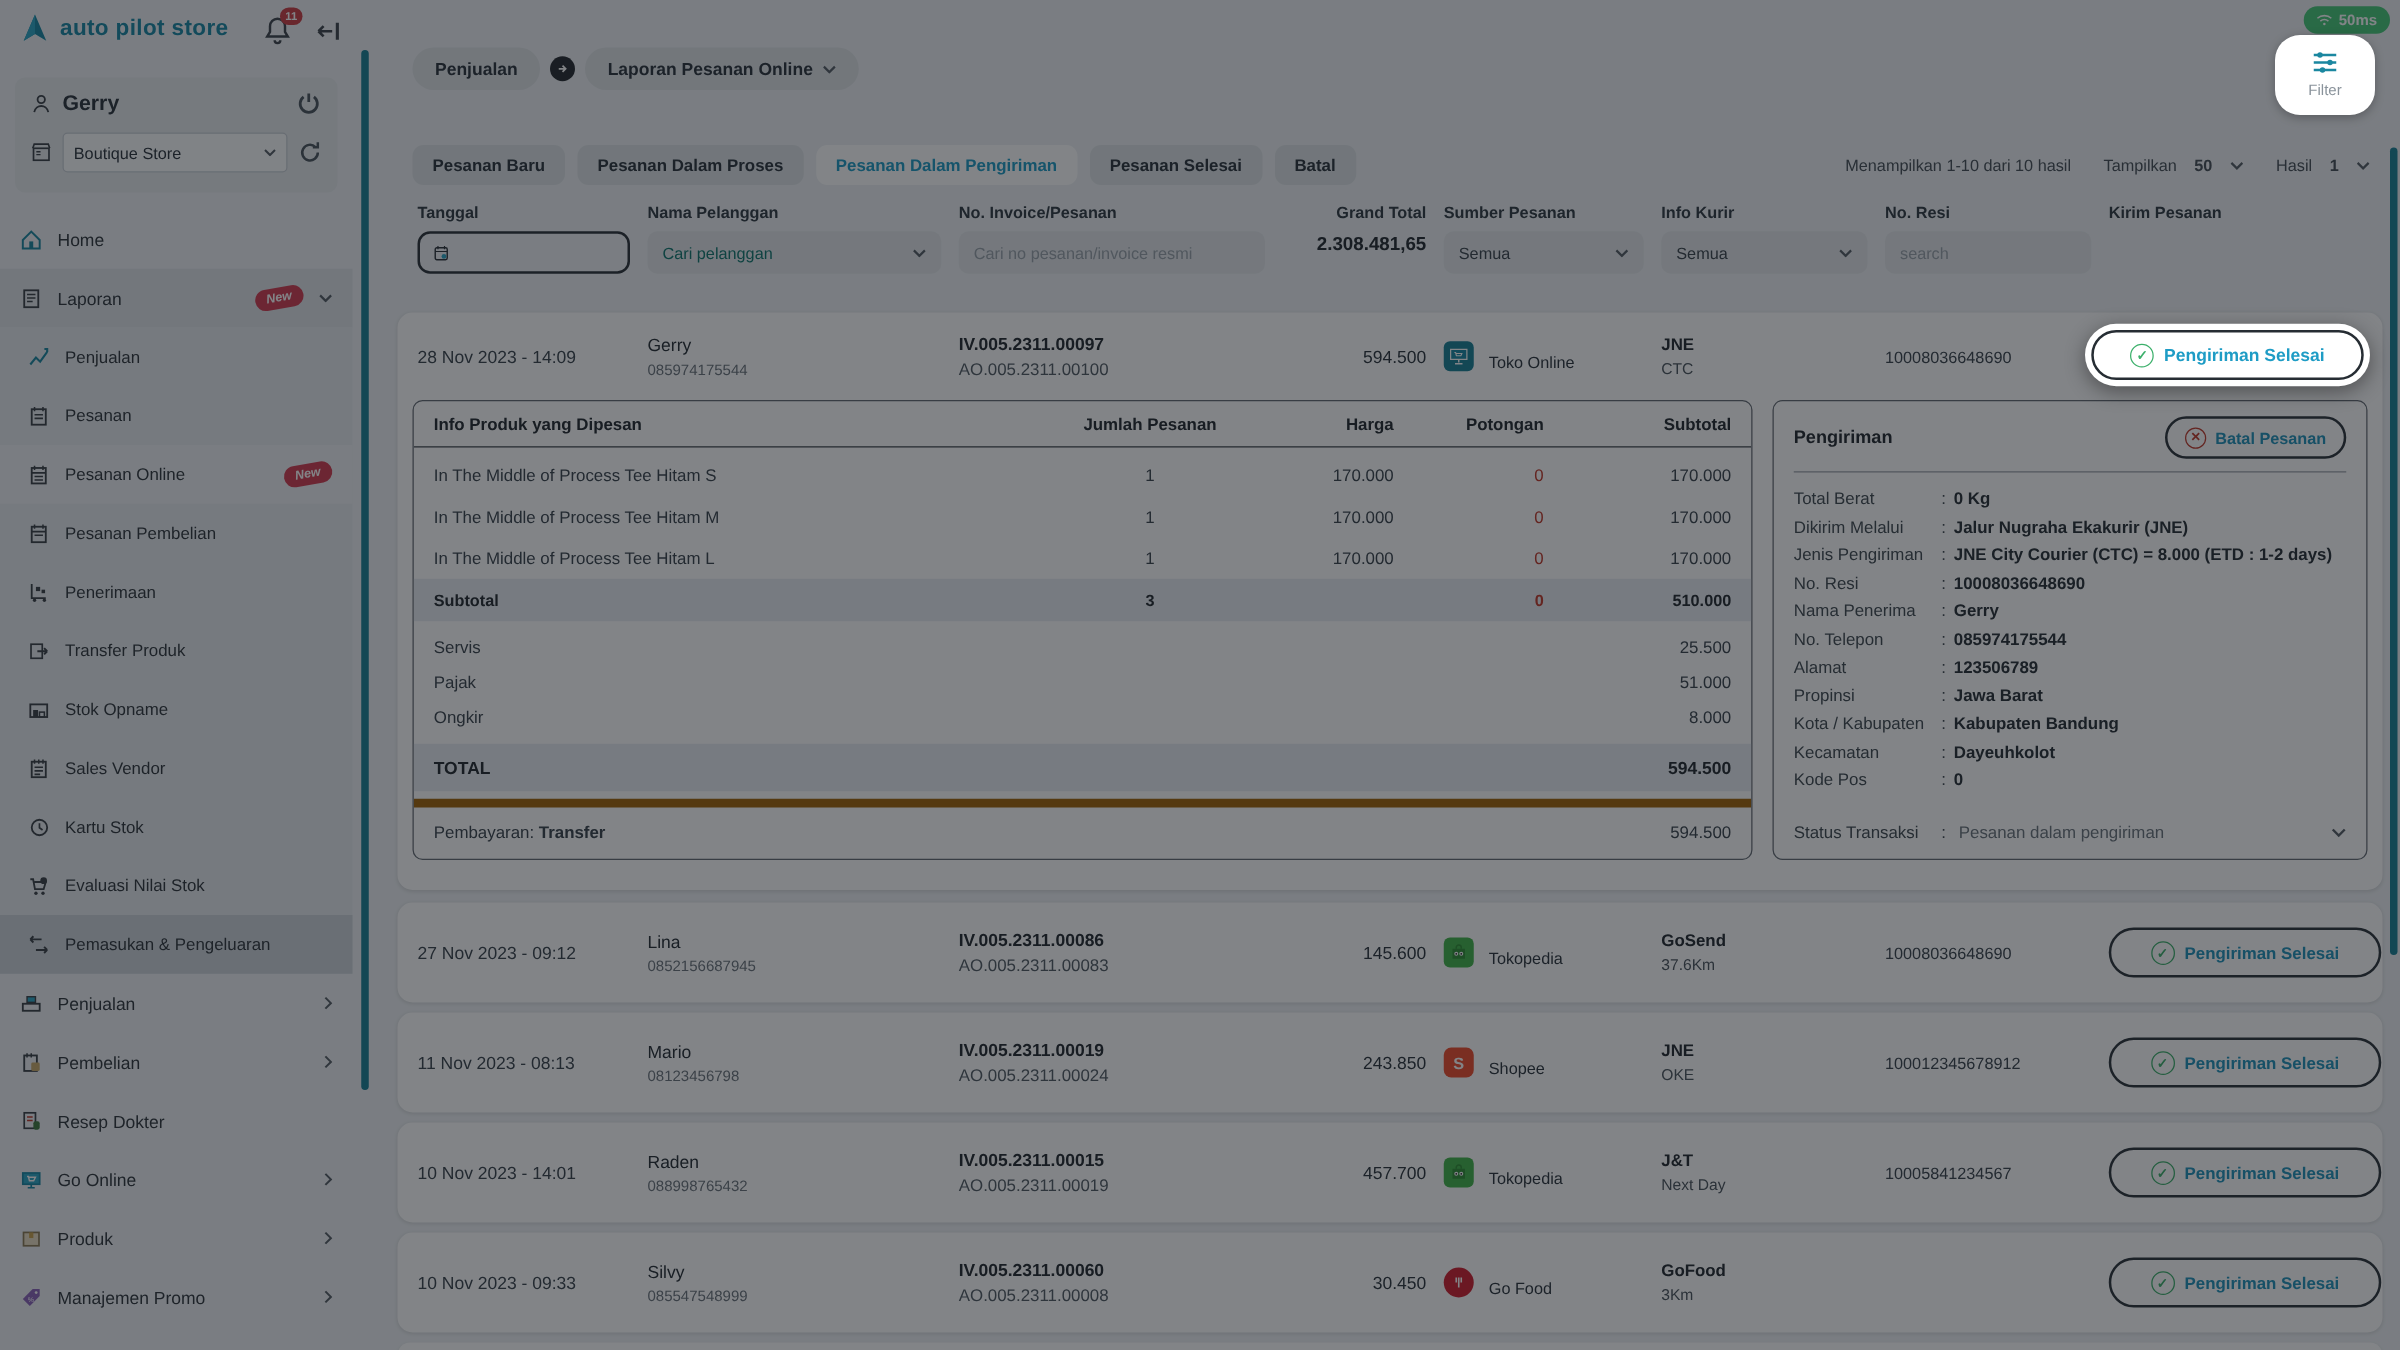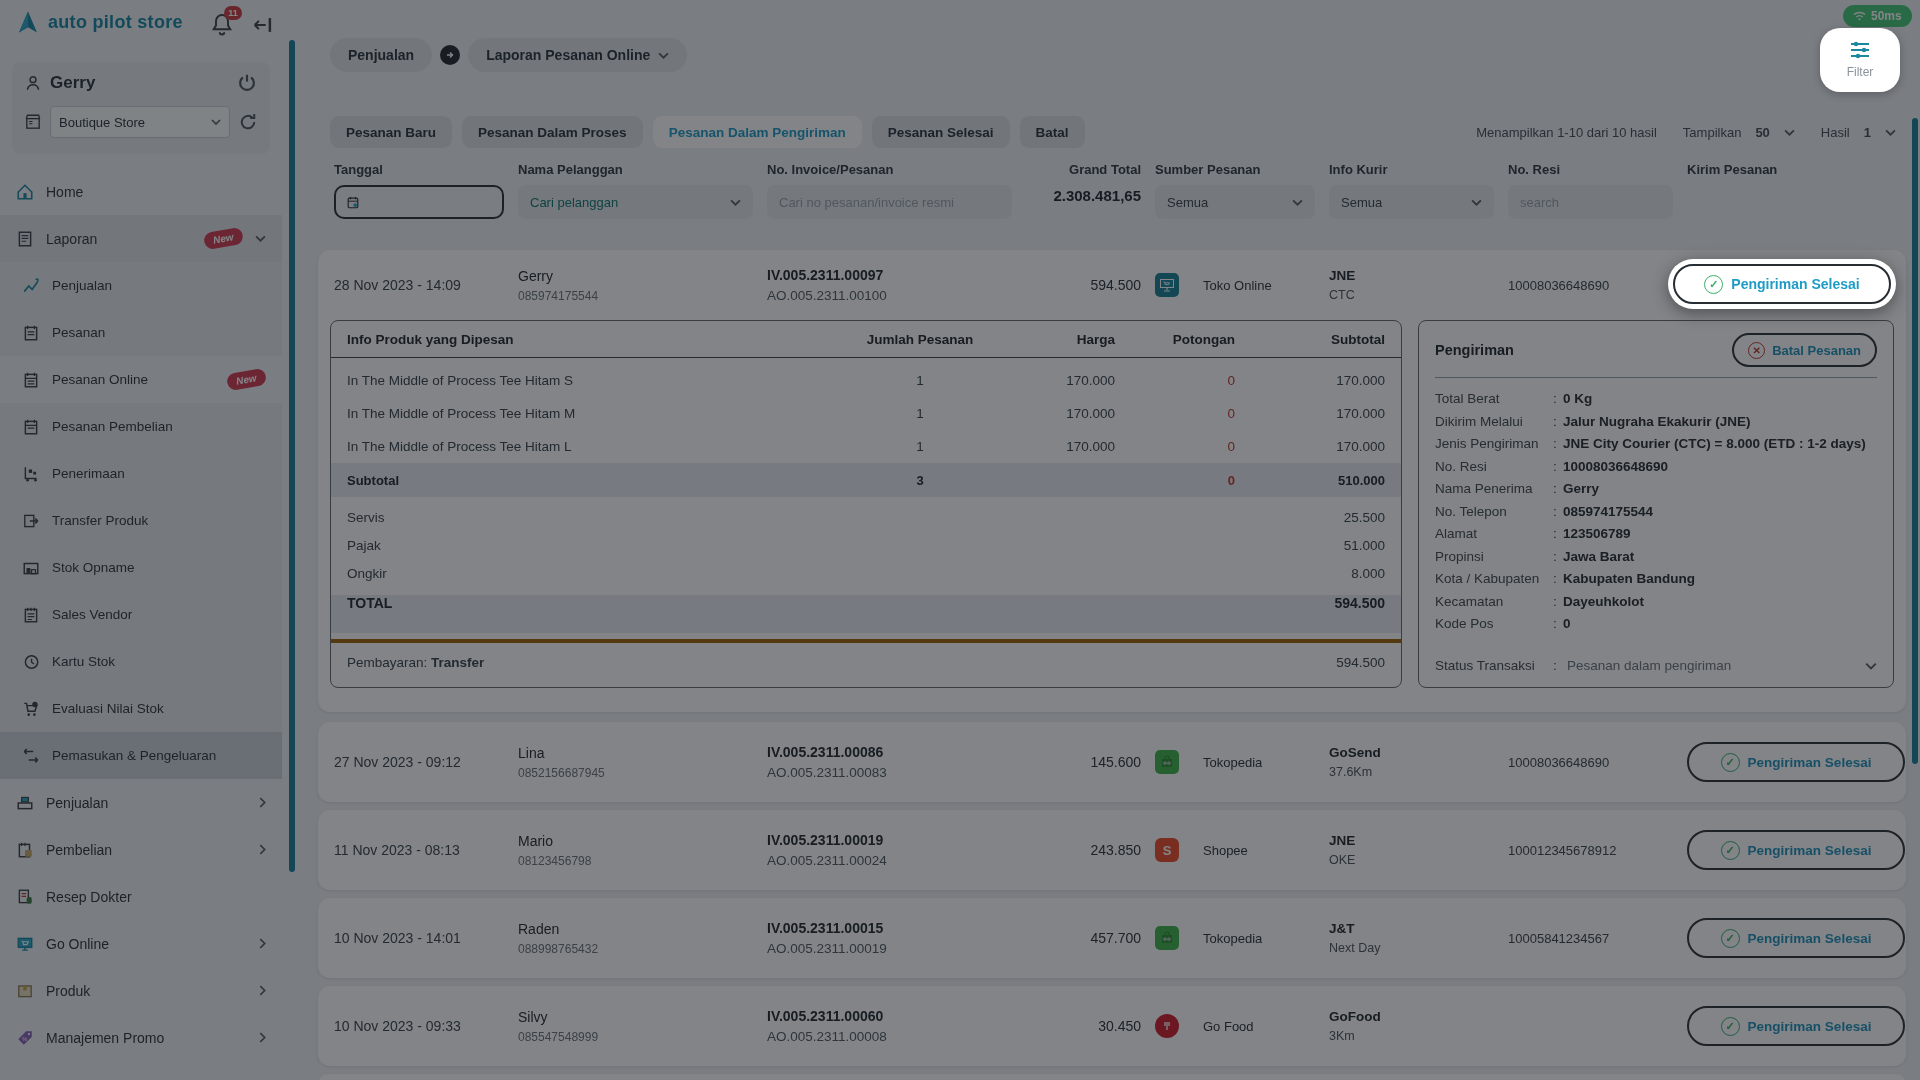--- a/index.html
+++ b/index.html
@@ -76,44 +76,44 @@
 
   .order-card{background:#fff;border-radius:12px;box-shadow:0 1px 3px rgba(0,0,0,.10);}
   .card1{position:absolute;left:0;top:250px;width:1588px;height:462px;box-sizing:border-box;}
   .order-row{height:70px;}
   .o-date{font-size:14px;color:#3a444d;}
   .o-name{font-size:14px;color:#242c33;margin-bottom:5px;}
   .o-phone{font-size:12px;color:#6b747c;}
   .o-inv{font-size:14px;font-weight:bold;color:#22292f;margin-bottom:5px;}
   .o-ord{font-size:13.5px;color:#515b63;}
   .o-total{font-size:14px;color:#2b343c;text-align:right;}
-  .o-src{display:flex;align-items:center;gap:24px;font-size:13px;color:#2b343c;}
+  .o-src{display:flex;align-items:flex-end;gap:12px;font-size:13px;color:#2b343c;}
   .o-courier b{display:block;font-size:13.5px;color:#22292f;margin-bottom:4px;}
   .o-courier span{font-size:12.5px;color:#4a545c;}
   .o-resi{font-size:13px;color:#3a444d;}
   .ship-btn{width:214px;height:36px;border:2px solid #2b3239;border-radius:20px;background:#fff;
     color:#2193bb;font-weight:bold;font-size:13.5px;display:flex;gap:8px;align-items:center;justify-content:center;margin:0 auto;}
   .chk{width:17px;height:17px;border:1.6px solid #3cb06b;border-radius:50%;color:#3cb06b;font-size:11px;
     display:inline-flex;align-items:center;justify-content:center;font-weight:bold;flex:0 0 17px;}
   .xmk{width:15px;height:15px;border:1.5px solid #c0392b;border-radius:50%;color:#c0392b;font-size:10px;
     display:inline-flex;align-items:center;justify-content:center;font-weight:bold;flex:0 0 15px;}
 
   .detail{display:flex;gap:16px;padding:0 12px;}
   .product-card{flex:1;height:368px;border:1px solid #646b73;border-radius:8px;box-sizing:border-box;overflow:hidden;}
   .pt-grid{display:grid;grid-template-columns:1fr 150px 120px 120px 150px;align-items:center;padding:0 16px;}
   .pt-head{height:36px;border-bottom:1px solid #3c434a;font-weight:bold;font-size:13.5px;color:#22292f;}
   .pt-row{height:33px;font-size:13.5px;color:#3a444d;}
   .tac{text-align:center}.tar{text-align:right}
   .red{color:#c0392b}
   .pt-sub{height:34px;background:#e9edf2;font-weight:bold;color:#22292f;}
   .pt-fee{height:28px;font-size:13.5px;color:#3a444d;display:flex;justify-content:space-between;align-items:center;padding:0 16px;}
-  .pt-total{height:38px;background:#e9edf2;display:flex;justify-content:space-between;align-items:flex-start;
+  .pt-total{height:38px;background:#e9edf2;display:flex;justify-content:space-between;align-items:center;
     padding:0 16px;font-weight:bold;font-size:14px;color:#22292f;margin-top:8px;}
   .pt-pay{height:38px;display:flex;justify-content:space-between;align-items:center;padding:0 16px;
-    border-top:4px solid #a16207;margin-top:6px;font-size:13.5px;color:#3a444d;}
+    border-top:7px solid #a16207;margin-top:6px;font-size:13.5px;color:#3a444d;}
 
   .ship-card{width:476px;height:368px;border:1px solid #646b73;border-radius:8px;box-sizing:border-box;padding:12px 16px;position:relative;}
   .ship-head{display:flex;align-items:center;justify-content:space-between;padding-bottom:10px;border-bottom:1px solid #9aa2aa;}
   .ship-title{font-weight:bold;font-size:14.5px;color:#22292f;}
   .cancel-btn{height:30px;border:2px solid #2b3239;border-radius:17px;background:#fff;display:flex;
     align-items:center;gap:7px;padding:0 14px;color:#2193bb;font-weight:bold;font-size:13px;}
   .kv{display:flex;font-size:13.5px;line-height:22.5px;}
   .kv .k{width:118px;color:#3f4950;flex:0 0 118px;}
   .kv .c{width:10px;color:#3f4950;}
   .kv .v{font-weight:bold;color:#262e35;}

